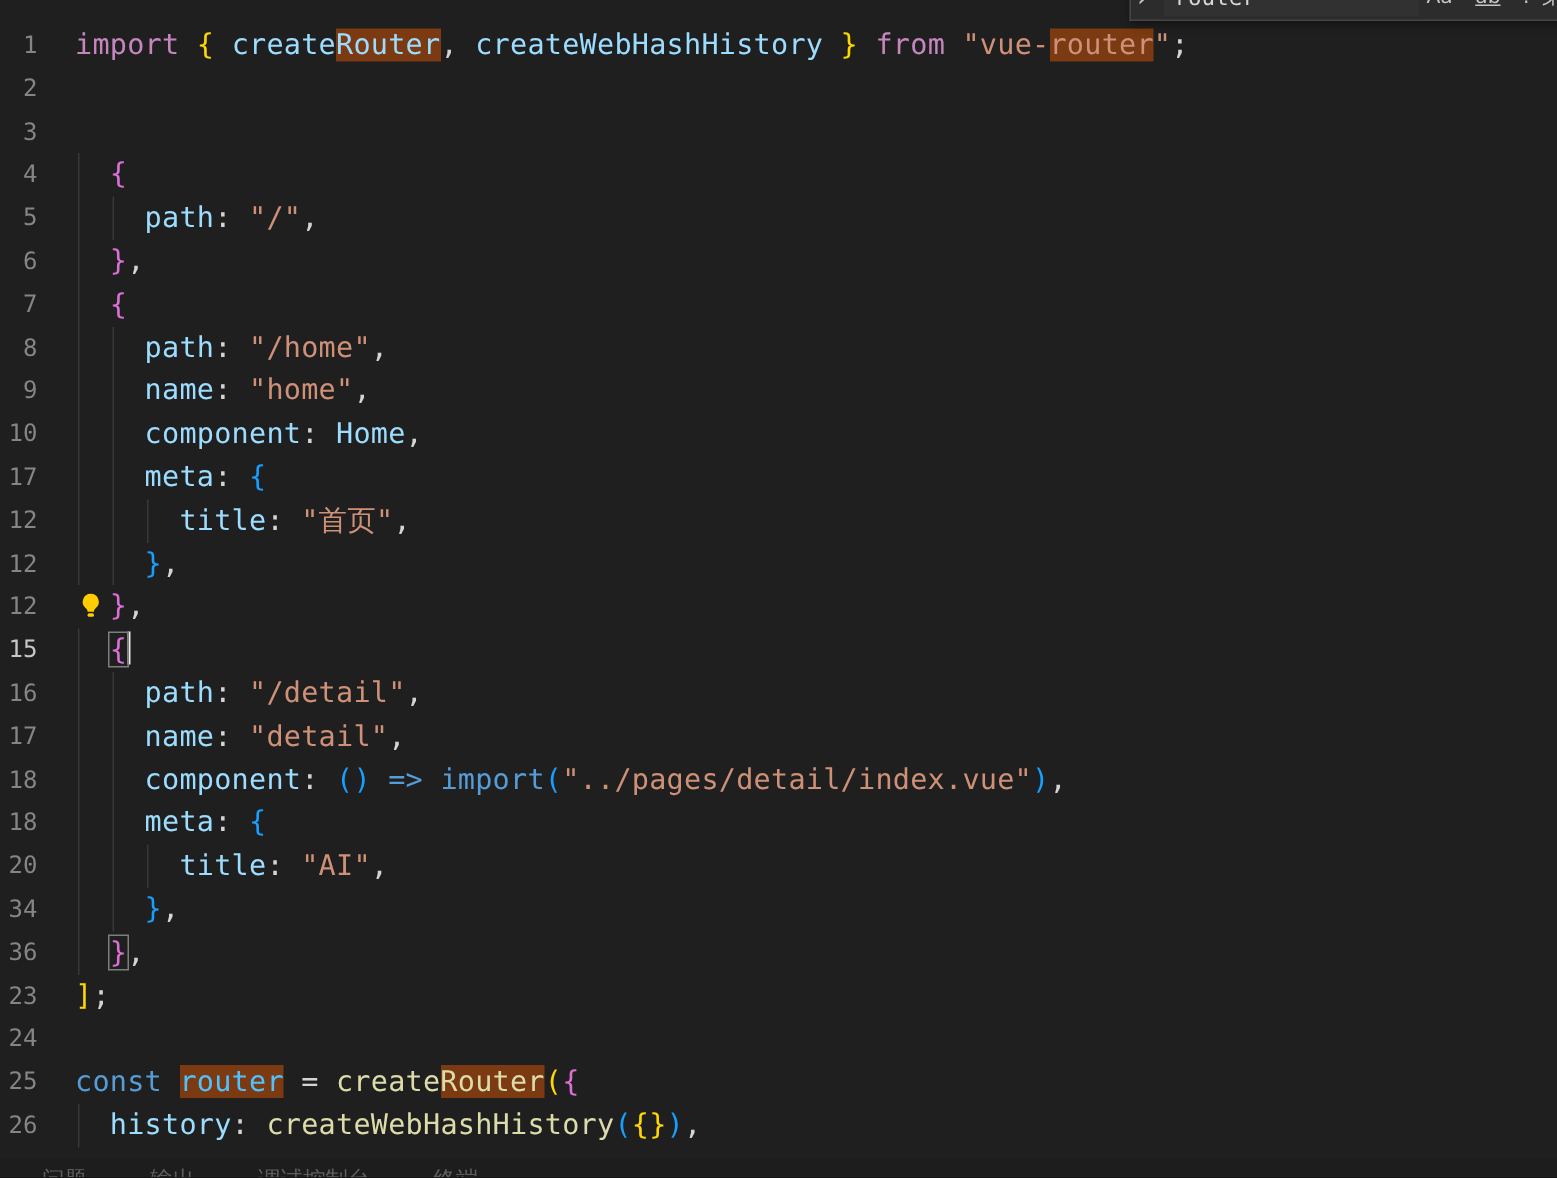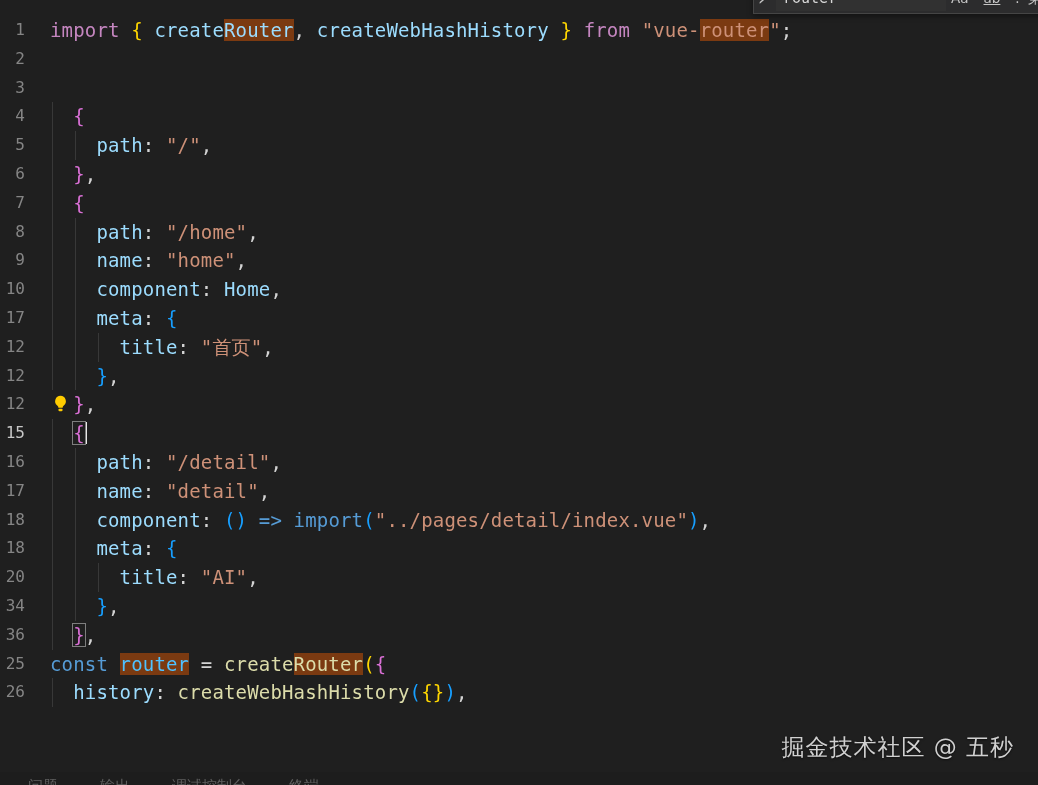--- a/index.html
+++ b/index.html
@@ -97,36 +97,37 @@
             <rect x="6" y="13" width="4" height="2.2" rx="1" fill="#FFCC00"></rect>
           </svg></span><span class="code"><span style="color: rgb(212, 212, 212);">  </span><span style="color: rgb(218, 112, 214);">}</span><span style="color: rgb(212, 212, 212);">,</span></span></div>
       <div class="code-line active"><i class="guide" style="left: 52px;"></i><span class="lnum">15</span><span class="code"><span style="color: rgb(212, 212, 212);">  </span><span class="boxed" style="color: rgb(218, 112, 214);">{</span><span class="cursor"></span></span></div>
       <div class="code-line"><i class="guide" style="left: 52px;"></i><i class="guide" style="left: 75px;"></i><span class="lnum">16</span><span class="code"><span style="color: rgb(212, 212, 212);">    </span><span style="color: rgb(156, 220, 254);">path</span><span style="color: rgb(212, 212, 212);">: </span><span style="color: rgb(206, 145, 120);">"/detail"</span><span style="color: rgb(212, 212, 212);">,</span></span></div>
       <div class="code-line"><i class="guide" style="left: 52px;"></i><i class="guide" style="left: 75px;"></i><span class="lnum">17</span><span class="code"><span style="color: rgb(212, 212, 212);">    </span><span style="color: rgb(156, 220, 254);">name</span><span style="color: rgb(212, 212, 212);">: </span><span style="color: rgb(206, 145, 120);">"detail"</span><span style="color: rgb(212, 212, 212);">,</span></span></div>
       <div class="code-line"><i class="guide" style="left: 52px;"></i><i class="guide" style="left: 75px;"></i><span class="lnum">18</span><span class="code"><span style="color: rgb(212, 212, 212);">    </span><span style="color: rgb(156, 220, 254);">component</span><span style="color: rgb(212, 212, 212);">: </span><span style="color: rgb(23, 159, 255);">()</span><span style="color: rgb(212, 212, 212);"> </span><span style="color: rgb(86, 156, 214);">=&gt; import</span><span style="color: rgb(23, 159, 255);">(</span><span style="color: rgb(206, 145, 120);">"../pages/detail/index.vue"</span><span style="color: rgb(23, 159, 255);">)</span><span style="color: rgb(212, 212, 212);">,</span></span></div>
       <div class="code-line"><i class="guide" style="left: 52px;"></i><i class="guide" style="left: 75px;"></i><span class="lnum">18</span><span class="code"><span style="color: rgb(212, 212, 212);">    </span><span style="color: rgb(156, 220, 254);">meta</span><span style="color: rgb(212, 212, 212);">: </span><span style="color: rgb(23, 159, 255);">{</span></span></div>
       <div class="code-line"><i class="guide" style="left: 52px;"></i><i class="guide" style="left: 75px;"></i><i class="guide" style="left: 98px;"></i><span class="lnum">20</span><span class="code"><span style="color: rgb(212, 212, 212);">      </span><span style="color: rgb(156, 220, 254);">title</span><span style="color: rgb(212, 212, 212);">: </span><span style="color: rgb(206, 145, 120);">"AI"</span><span style="color: rgb(212, 212, 212);">,</span></span></div>
       <div class="code-line"><i class="guide" style="left: 52px;"></i><i class="guide" style="left: 75px;"></i><span class="lnum">34</span><span class="code"><span style="color: rgb(212, 212, 212);">    </span><span style="color: rgb(23, 159, 255);">}</span><span style="color: rgb(212, 212, 212);">,</span></span></div>
       <div class="code-line"><i class="guide" style="left: 52px;"></i><span class="lnum">36</span><span class="code"><span style="color: rgb(212, 212, 212);">  </span><span class="boxed" style="color: rgb(218, 112, 214);">}</span><span style="color: rgb(212, 212, 212);">,</span></span></div>
+      <div class="code-line"><span class="lnum">23</span><span class="code"><span style="color: rgb(255, 215, 0);">]</span><span style="color: rgb(212, 212, 212);">;</span></span></div>
+      <div class="code-line"><span class="lnum">24</span><span class="code"></span></div>
       <div class="code-line"><span class="lnum">25</span><span class="code"><span style="color: rgb(86, 156, 214);">const </span><span class="hl" style="color: rgb(79, 193, 255);">router</span><span style="color: rgb(212, 212, 212);"> = </span><span style="color: rgb(220, 220, 170);">create</span><span class="hl" style="color: rgb(220, 220, 170);">Router</span><span style="color: rgb(255, 215, 0);">(</span><span style="color: rgb(218, 112, 214);">{</span></span></div>
       <div class="code-line"><i class="guide" style="left: 52px;"></i><span class="lnum">26</span><span class="code"><span style="color: rgb(212, 212, 212);">  </span><span style="color: rgb(156, 220, 254);">history</span><span style="color: rgb(212, 212, 212);">: </span><span style="color: rgb(220, 220, 170);">createWebHashHistory</span><span style="color: rgb(23, 159, 255);">(</span><span style="color: rgb(255, 215, 0);">{}</span><span style="color: rgb(23, 159, 255);">)</span><span style="color: rgb(212, 212, 212);">,</span></span></div>
     </div>
 
   <div class="find-widget">
     <span class="find-chevron">›</span>
     <input class="find-input" value="router" style="">
     <span class="find-toggles">
         <span class="find-toggle">Aa</span>
         <span class="find-toggle uline">ab</span>
         <span class="find-toggle">.*</span>
       </span>
     <span class="find-results">第</span>
   </div>
 
-  <div class="watermark">掘金技术社区 @ 五秒</div>
 
   <div class="bottom-strip">
     <div class="tabs">
         <span>问题</span>
         <span>输出</span>
         <span>调试控制台</span>
         <span>终端</span>
       </div>
   </div>
 

